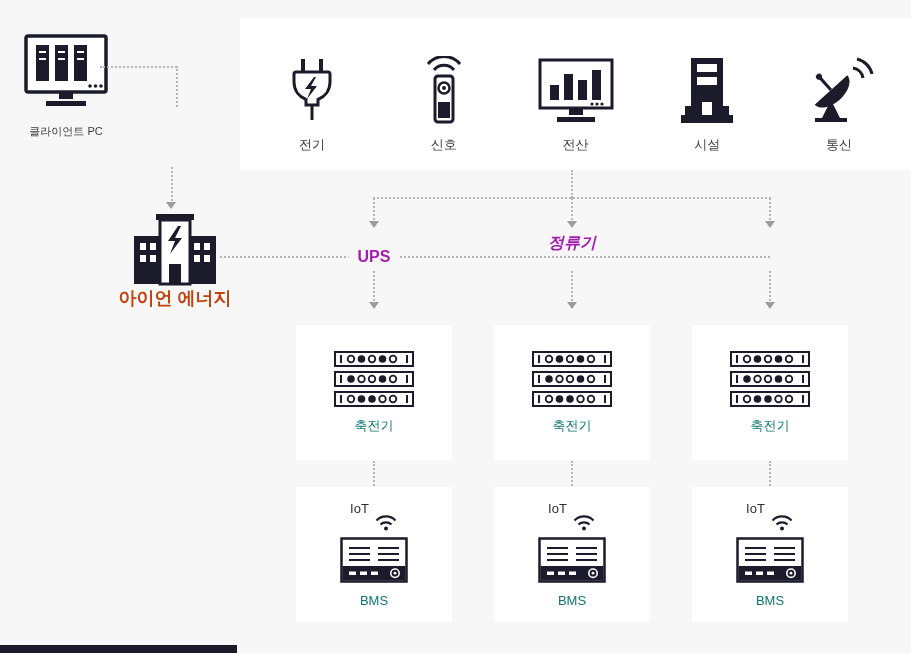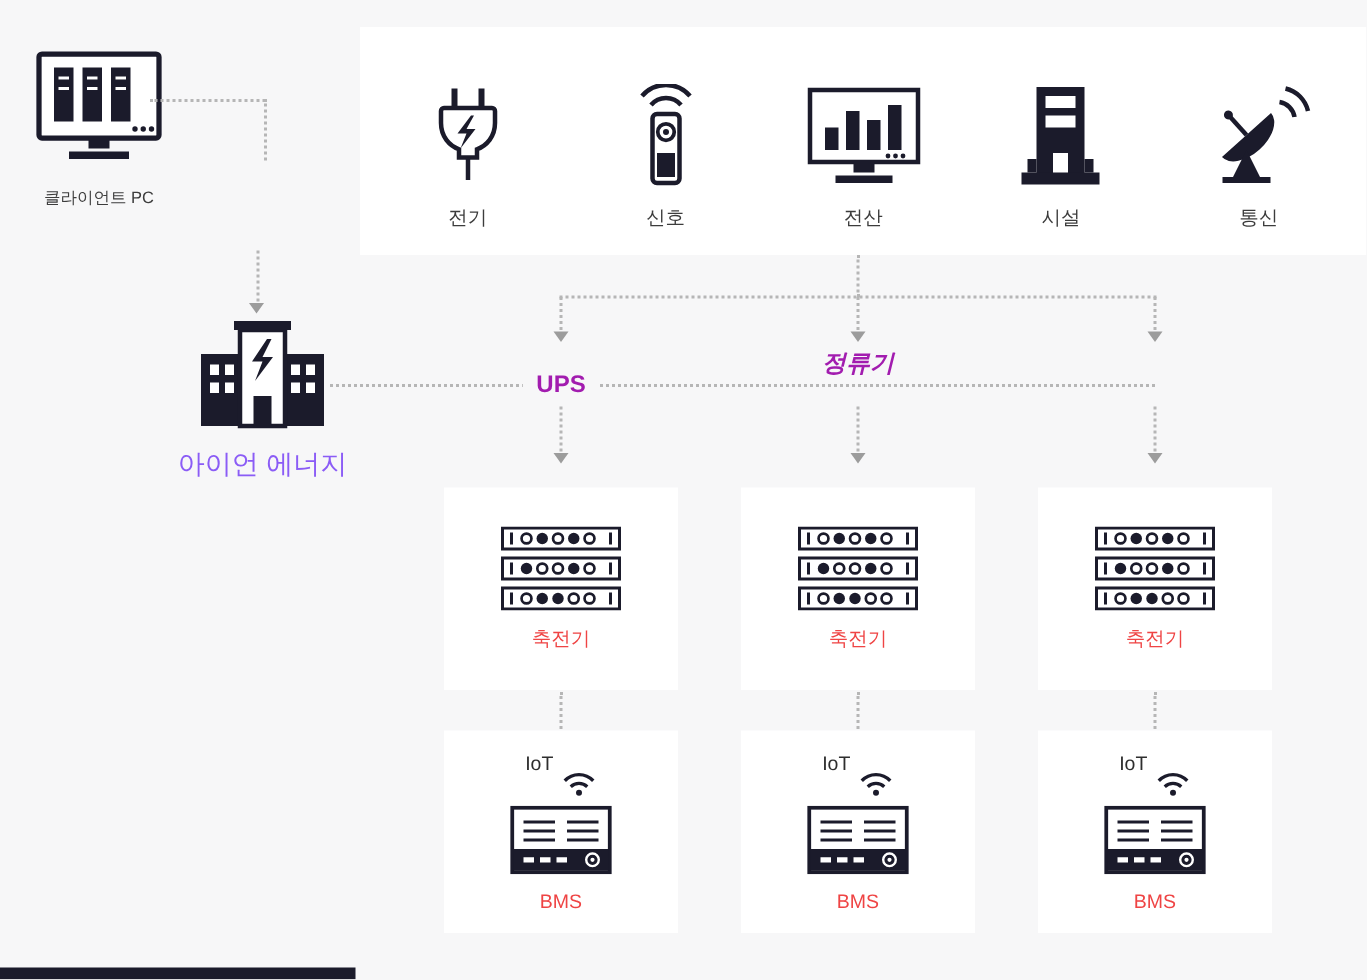--- a/index.html
+++ b/index.html
@@ -18,26 +18,26 @@
   .sys-item .caption{margin-top:12px;}
   .client{position:absolute;left:16px;top:34px;width:100px;display:flex;
           flex-direction:column;align-items:center;}
   .client .caption{margin-top:16px;font-size:11px;}
   .cloud{position:absolute;left:124px;top:106px;width:96px;height:60px;z-index:2;}
   .cloud svg{position:absolute;left:0;top:0;}
   .cloud-label{position:absolute;left:0;top:29px;width:100%;text-align:center;
                font-size:11px;font-weight:bold;color:#15151f;letter-spacing:.3px;}
   .energy{position:absolute;left:95px;top:212px;width:160px;display:flex;
           flex-direction:column;align-items:center;z-index:2;}
-  .energy-title{margin-top:11px;font-size:18px;font-weight:normal;color:#8b5cf6;}
+  .energy-title{margin-top:0;font-size:18px;font-weight:bold;color:#c2410c;}
   .source-label{position:absolute;transform:translate(-50%,-50%);background:#f7f7f8;
                 padding:2px 9px;font-size:16px;font-weight:600;color:#a21caf;
                 z-index:2;white-space:nowrap;}
   .unit-box{display:flex;flex-direction:column;align-items:center;justify-content:center;}
-  .unit-box .caption{margin-top:10px;color:#ef4444;}
+  .unit-box .caption{margin-top:10px;color:#0f766e;}
   .iot-row{display:flex;align-items:flex-end;gap:5px;}
   .iot-label{font-size:13px;color:#2e2e2e;margin-bottom:15px;}
   .device{margin-top:6px;}
   .bottom-bar{position:absolute;left:0;top:645px;width:237px;height:8px;background:#1b1b2b;}
   .icn{display:flex;}
 </style>
 </head>
 <body>
 
 <div class="canvas">

